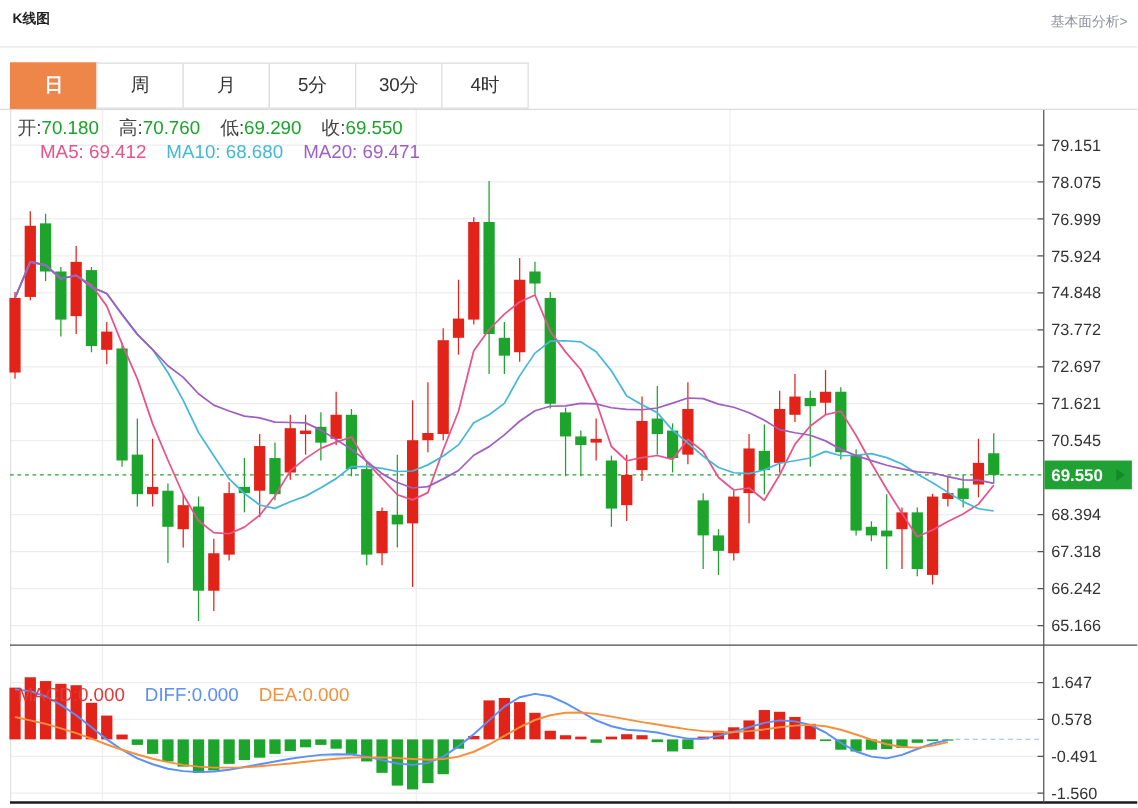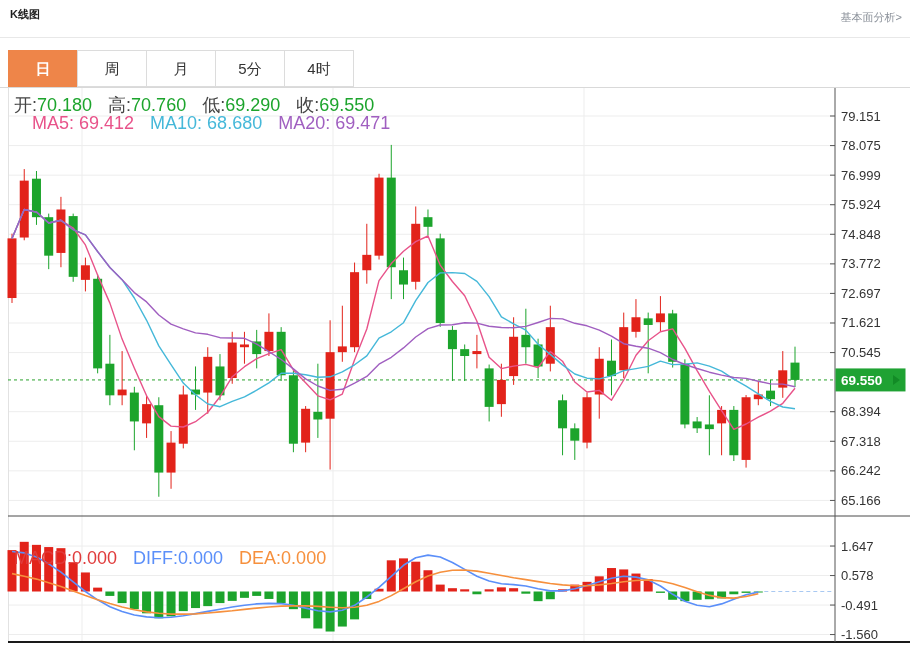--- a/index.html
+++ b/index.html
@@ -8,21 +8,21 @@
   .hdr{position:absolute;top:0;left:0;width:910px;height:38px;
        border-bottom:1px solid #e8e8e8;box-sizing:border-box;}
   .title{position:absolute;left:10px;top:7px;font-size:11px;font-weight:bold;color:#1f1f1f;}
   .link{position:absolute;right:8px;top:10px;font-size:11px;color:#8a9099;cursor:pointer;}
   .tabs{position:absolute;top:50px;left:8px;display:flex;z-index:3;}
   .tab{width:70px;height:37px;line-height:36px;text-align:center;font-size:15px;color:#333;
        background:#fff;border:1px solid #dcdcdc;box-sizing:border-box;margin-left:-1px;cursor:pointer;}
   .tab:first-child{margin-left:0;}
   .tab.active{color:#fff;font-weight:bold;}
   .tabline{position:absolute;top:87px;left:0;width:910px;height:1px;background:#d9d9d9;}
-  .legend{position:absolute;font-size:18px;white-space:nowrap;z-index:2;pointer-events:none;}
+  .legend{position:absolute;font-size:15px;white-space:nowrap;z-index:2;pointer-events:none;}
   #ohlc{top:93px;left:14px;}
   #ma{top:113px;left:32px;}
   #macdlg{top:548px;left:14px;}
   .lg-item{margin-right:16px;}
   .lg-label{color:#444;}
   svg{position:absolute;top:88px;left:0;z-index:1;}
   svg text{font-family:"Liberation Sans","DejaVu Sans",sans-serif;}
 </style>
 </head>
 <body>
@@ -30,20 +30,21 @@
 <div class="hdr">
   <span class="title">K线图</span>
   <span class="link">基本面分析&gt;</span>
 </div>
 
 <div class="tabs">
     <div class="tab active" style="background: rgb(238, 133, 73); border-color: rgb(238, 133, 73);">日</div>
     <div class="tab">周</div>
     <div class="tab">月</div>
     <div class="tab">5分</div>
+    <div class="tab">30分</div>
     <div class="tab">4时</div>
   </div>
 <div class="tabline"></div>
 
 <div class="legend" id="ohlc"><span class="lg-item"><span class="lg-label" style="color: rgb(68, 68, 68);">开:</span><span style="color: rgb(28, 164, 44);">70.180</span></span><span class="lg-item"><span class="lg-label" style="color: rgb(68, 68, 68);">高:</span><span style="color: rgb(28, 164, 44);">70.760</span></span><span class="lg-item"><span class="lg-label" style="color: rgb(68, 68, 68);">低:</span><span style="color: rgb(28, 164, 44);">69.290</span></span><span class="lg-item"><span class="lg-label" style="color: rgb(68, 68, 68);">收:</span><span style="color: rgb(28, 164, 44);">69.550</span></span></div>
 <div class="legend" id="ma"><span class="lg-item"><span class="lg-label" style="color: rgb(232, 83, 138);">MA5: </span><span style="color: rgb(232, 83, 138);">69.412</span></span><span class="lg-item"><span class="lg-label" style="color: rgb(69, 184, 217);">MA10: </span><span style="color: rgb(69, 184, 217);">68.680</span></span><span class="lg-item"><span class="lg-label" style="color: rgb(160, 95, 192);">MA20: </span><span style="color: rgb(160, 95, 192);">69.471</span></span></div>
 <div class="legend" id="macdlg"><span class="lg-item"><span class="lg-label" style="color: rgb(224, 59, 59);">MACD:</span><span style="color: rgb(224, 59, 59);">0.000</span></span><span class="lg-item"><span class="lg-label" style="color: rgb(91, 143, 249);">DIFF:</span><span style="color: rgb(91, 143, 249);">0.000</span></span><span class="lg-item"><span class="lg-label" style="color: rgb(246, 144, 61);">DEA:</span><span style="color: rgb(246, 144, 61);">0.000</span></span></div>
 
 <svg id="chart" width="910" height="558">
     <g>

